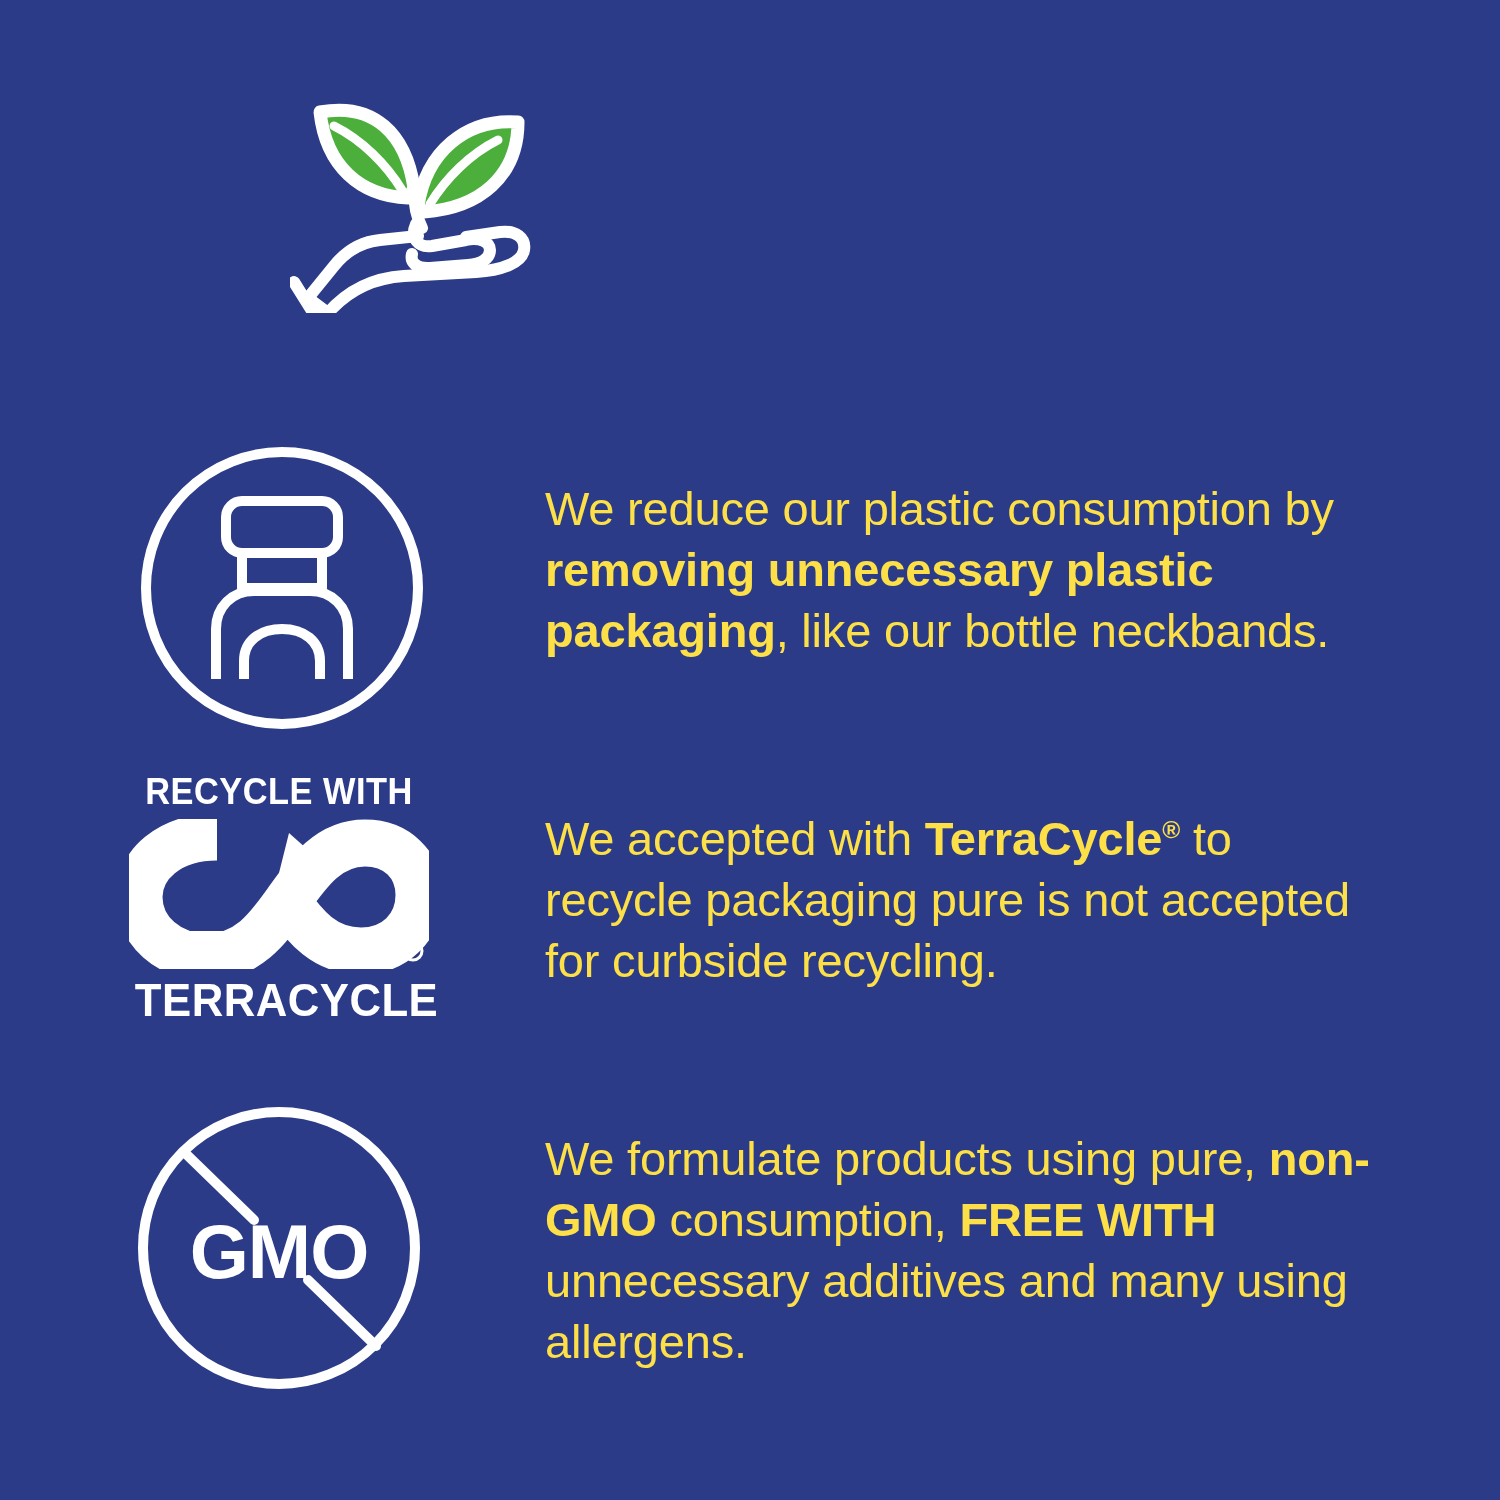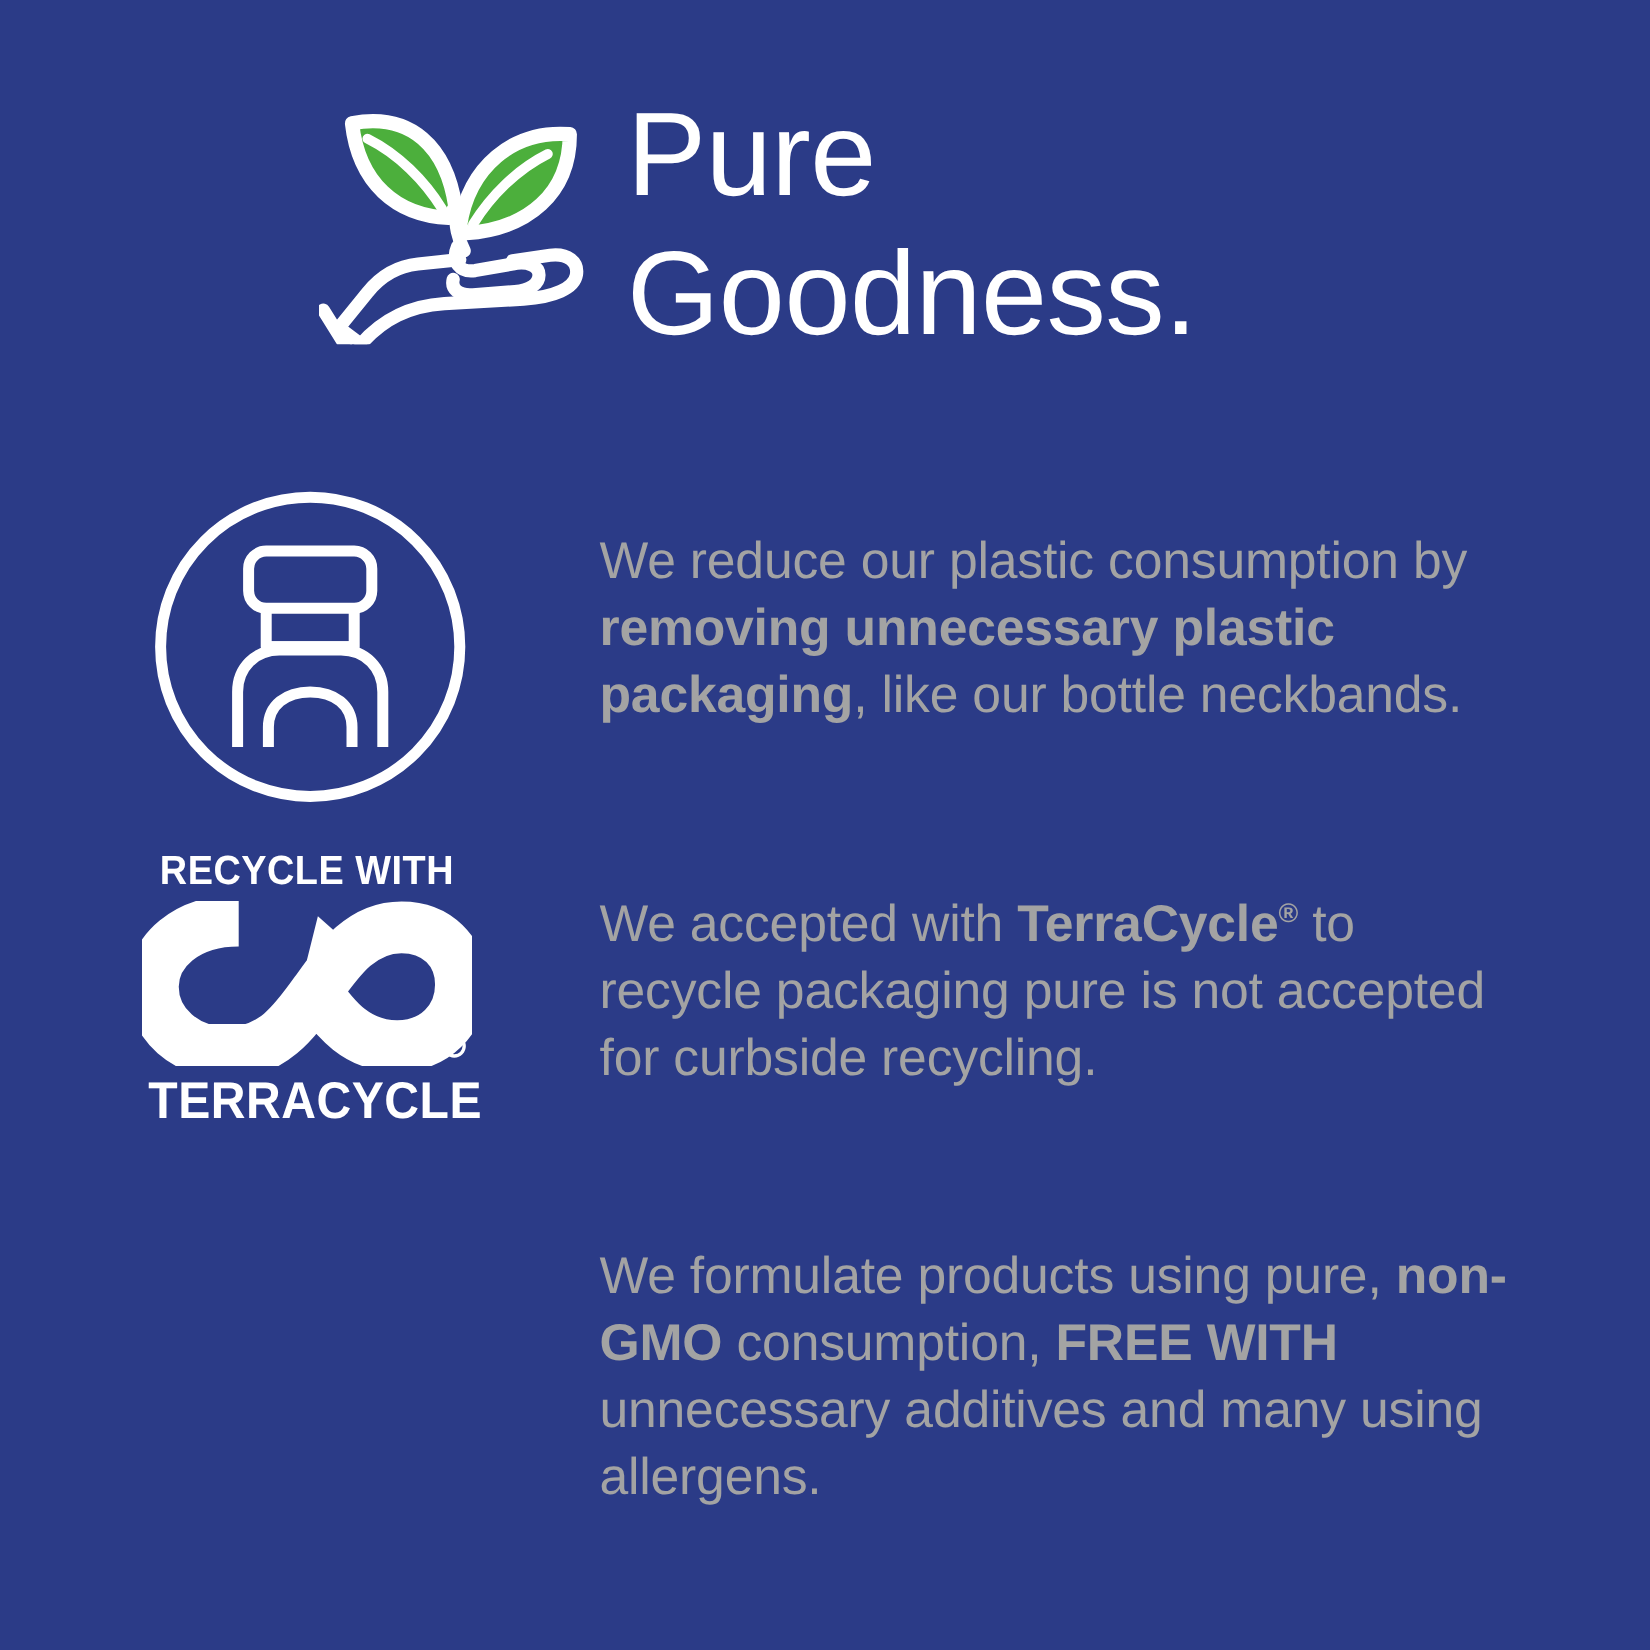--- a/index.html
+++ b/index.html
@@ -51,21 +51,21 @@
     white-space: pre-line;
   }
 
   .row-text {
     flex: 1 1 auto;
     font-size: 47px;
     line-height: 1.30;
     letter-spacing: -0.2px;
     font-weight: 400;
     padding-right: 60px;
-    color: #a3a3a3;
+    color: #fde047;
   }
 
   .row-text b { font-weight: 700; }
   .row-text sup {
     font-size: 0.52em;
     vertical-align: super;
     line-height: 0;
   }
 
   
@@ -139,22 +139,20 @@
 
         <path d="M18 220 L 44 188 C 56 173, 70 164, 90 162 L 128 158" fill="none" stroke="#ffffff" stroke-width="12" stroke-linecap="round" stroke-linejoin="round"></path>
         <path d="M38 235 C 58 212, 82 200, 114 198 L 186 194
                  C 214 192, 232 184, 234 172 C 236 160, 226 152, 210 154 L 176 159" fill="none" stroke="#ffffff" stroke-width="12" stroke-linecap="round" stroke-linejoin="round"></path>
 
         <path d="M18 220 L 38 235" fill="none" stroke="#ffffff" stroke-width="12" stroke-linecap="round"></path>
         <path d="M4 204 L 24 236" fill="none" stroke="#ffffff" stroke-width="12" stroke-linecap="round"></path>
       </svg>
     </div>
 
-    <h1 class="headline">Pure
-Goodness.</h1>
   </div>
 
   <div class="icons-layer">
 
     <div class="icon-bottle">
       <svg viewBox="0 0 288 290" width="288" height="290" xmlns="http://www.w3.org/2000/svg">
         <circle cx="144" cy="145" r="136" fill="none" stroke="#ffffff" stroke-width="10"></circle>
 
         <rect x="88" y="58" width="112" height="52" rx="16" ry="16" fill="none" stroke="#ffffff" stroke-width="10"></rect>
 
@@ -187,20 +185,29 @@
 
         <path d="M196 46 L 160 14 L 150 54 Z" fill="#ffffff"></path>
 
         <circle cx="284" cy="132" r="9" fill="none" stroke="#ffffff" stroke-width="3"></circle>
         <circle cx="284" cy="132" r="3.5" fill="#ffffff"></circle>
       </svg>
 
       <div class="terra-bottom">TERRACYCLE</div>
     </div>
 
+    <div class="icon-gmo">
+      <svg viewBox="0 0 290 292" width="290" height="292" xmlns="http://www.w3.org/2000/svg">
+        <circle cx="145" cy="146" r="136" fill="none" stroke="#ffffff" stroke-width="10"></circle>
+
+        <line x1="50" y1="50" x2="120" y2="118" stroke="#ffffff" stroke-width="10" stroke-linecap="round"></line>
+        <line x1="174" y1="178" x2="242" y2="244" stroke="#ffffff" stroke-width="10" stroke-linecap="round"></line>
+        <text x="145" y="176" text-anchor="middle" font-family="Liberation Sans, sans-serif" font-size="76" font-weight="700" fill="#ffffff" letter-spacing="-1">GMO</text>
+      </svg>
+    </div>
   </div>
 
   <div class="texts-layer">
 
     <p class="text-block tb1 row-text">
       <span>We reduce our plastic consumption by </span><b>removing unnecessary plastic packaging</b><span>, like our bottle neckbands.</span>
     </p>
 
     <p class="text-block tb2 row-text">
       <span>We accepted with </span><b><span>TerraCycle</span><sup>®</sup></b><span> to recycle packaging pure is not accepted for curbside recycling.</span>

